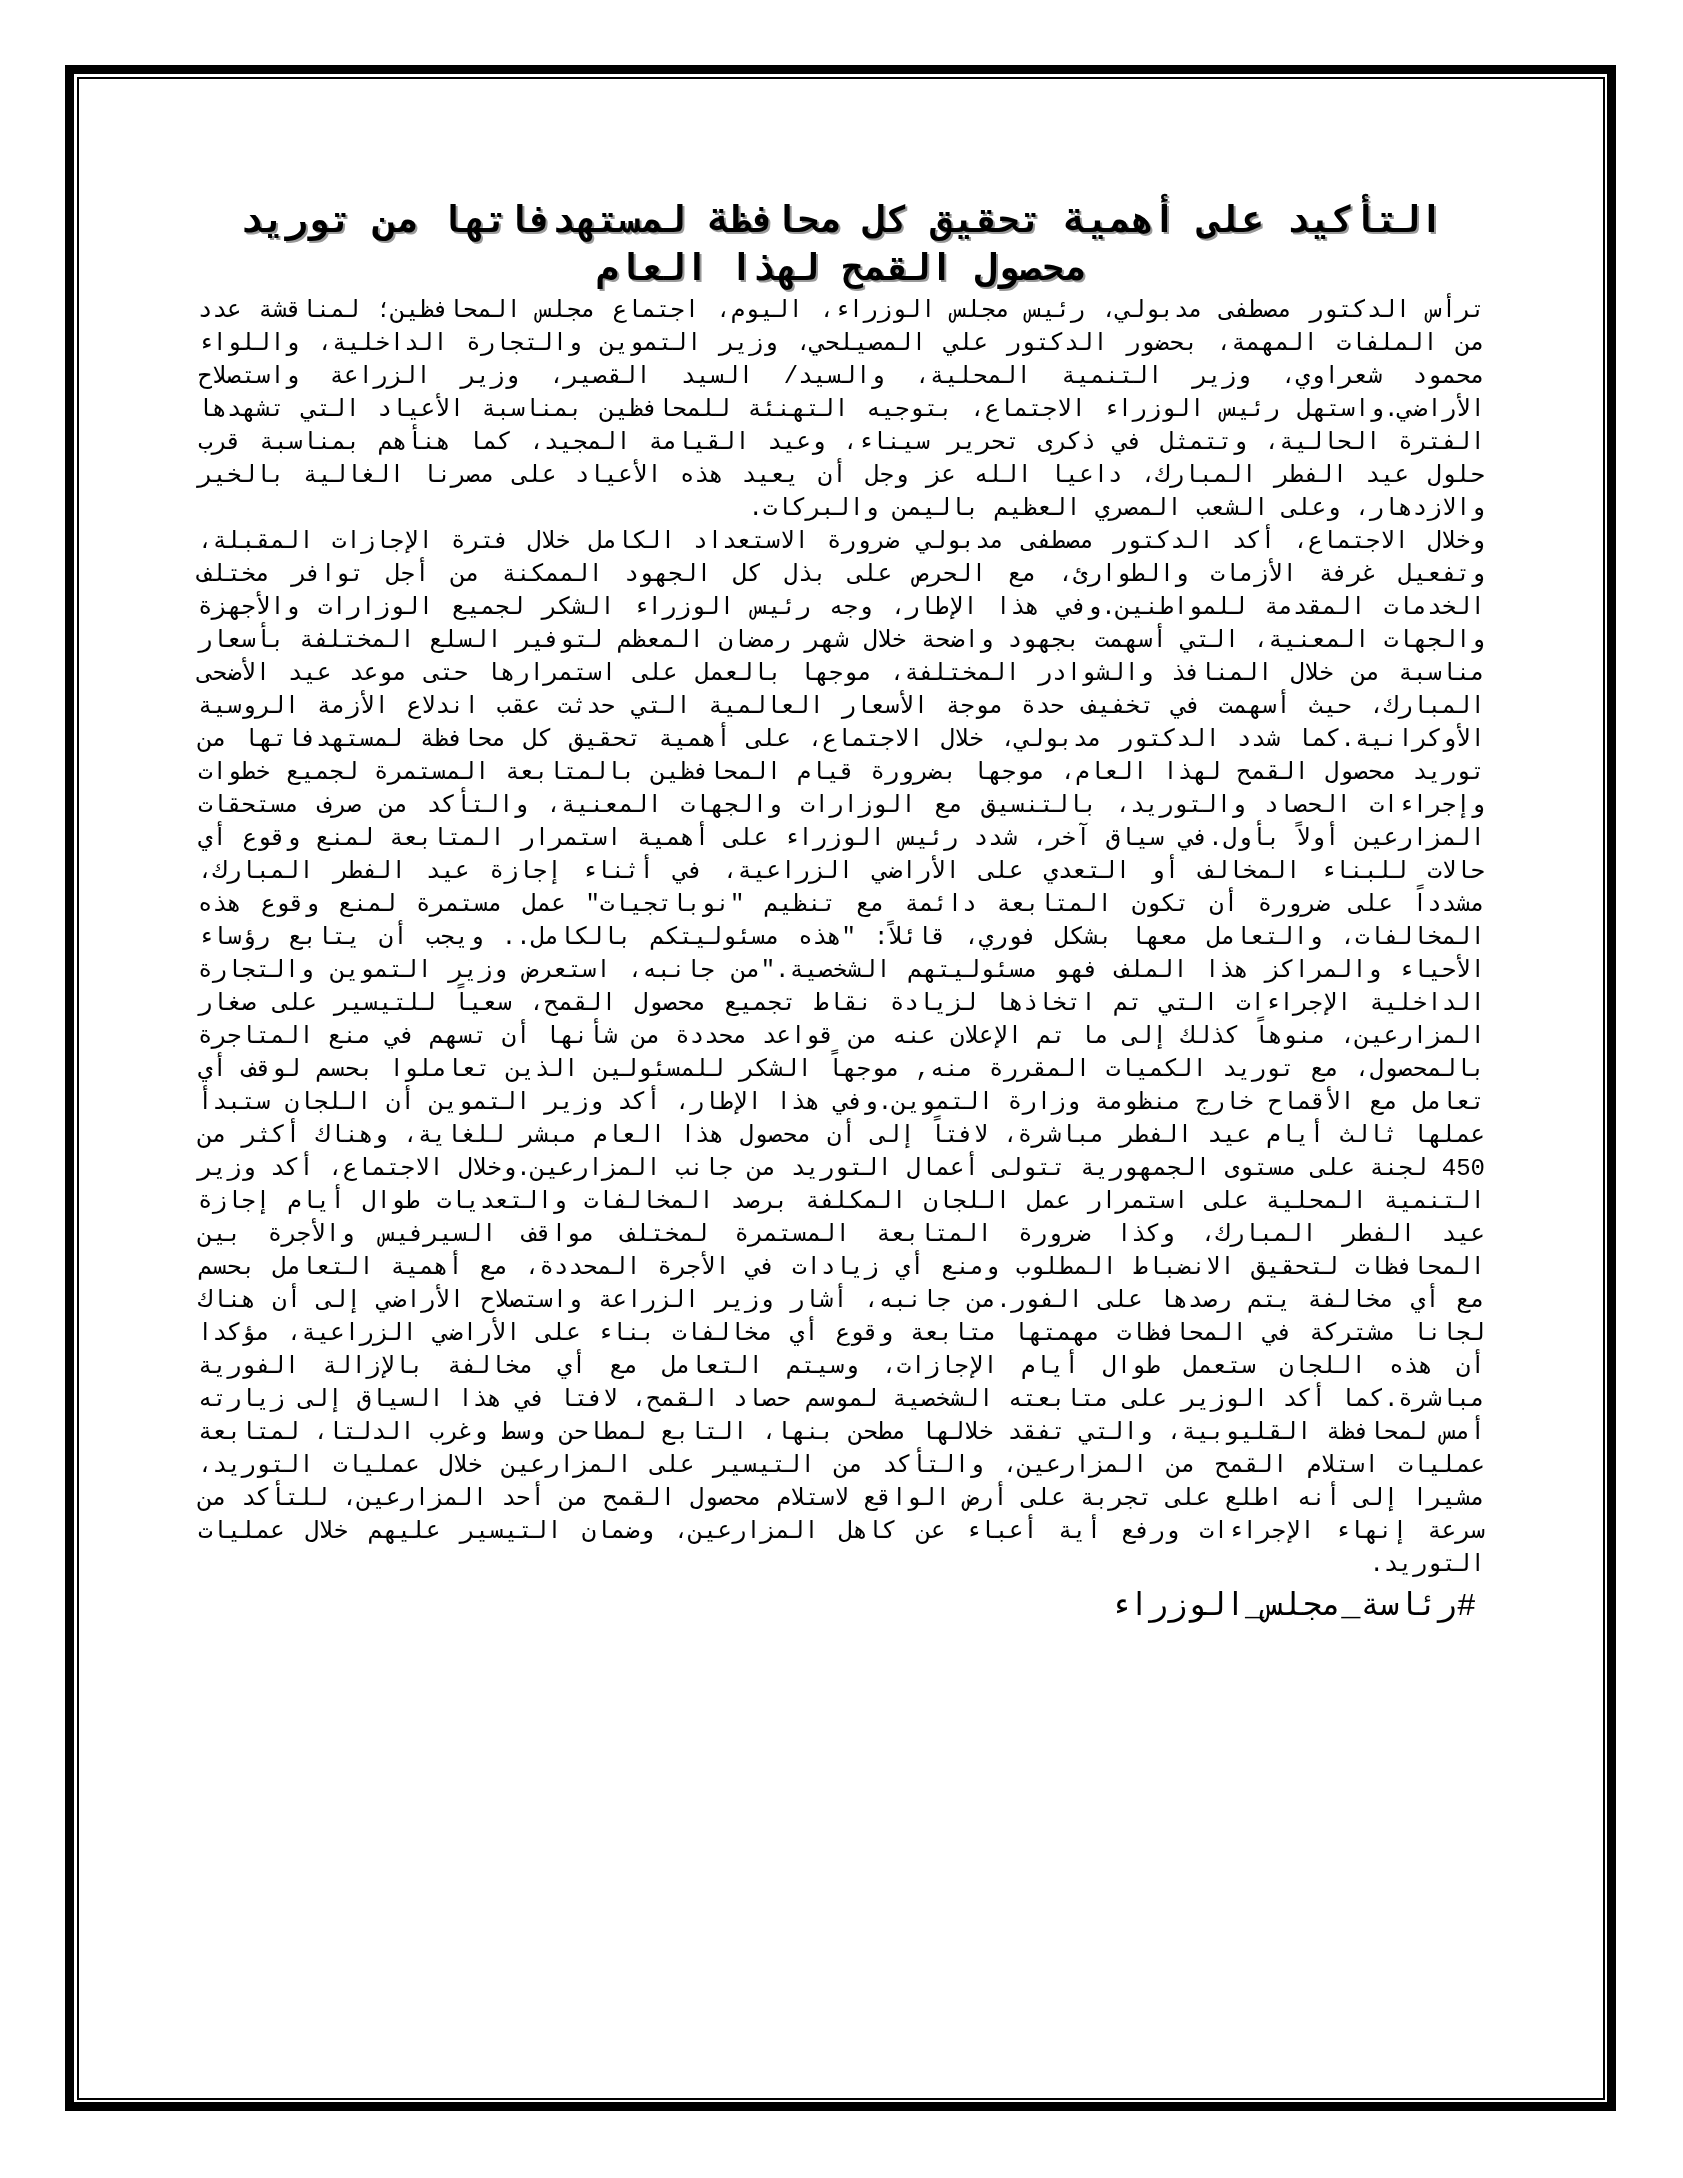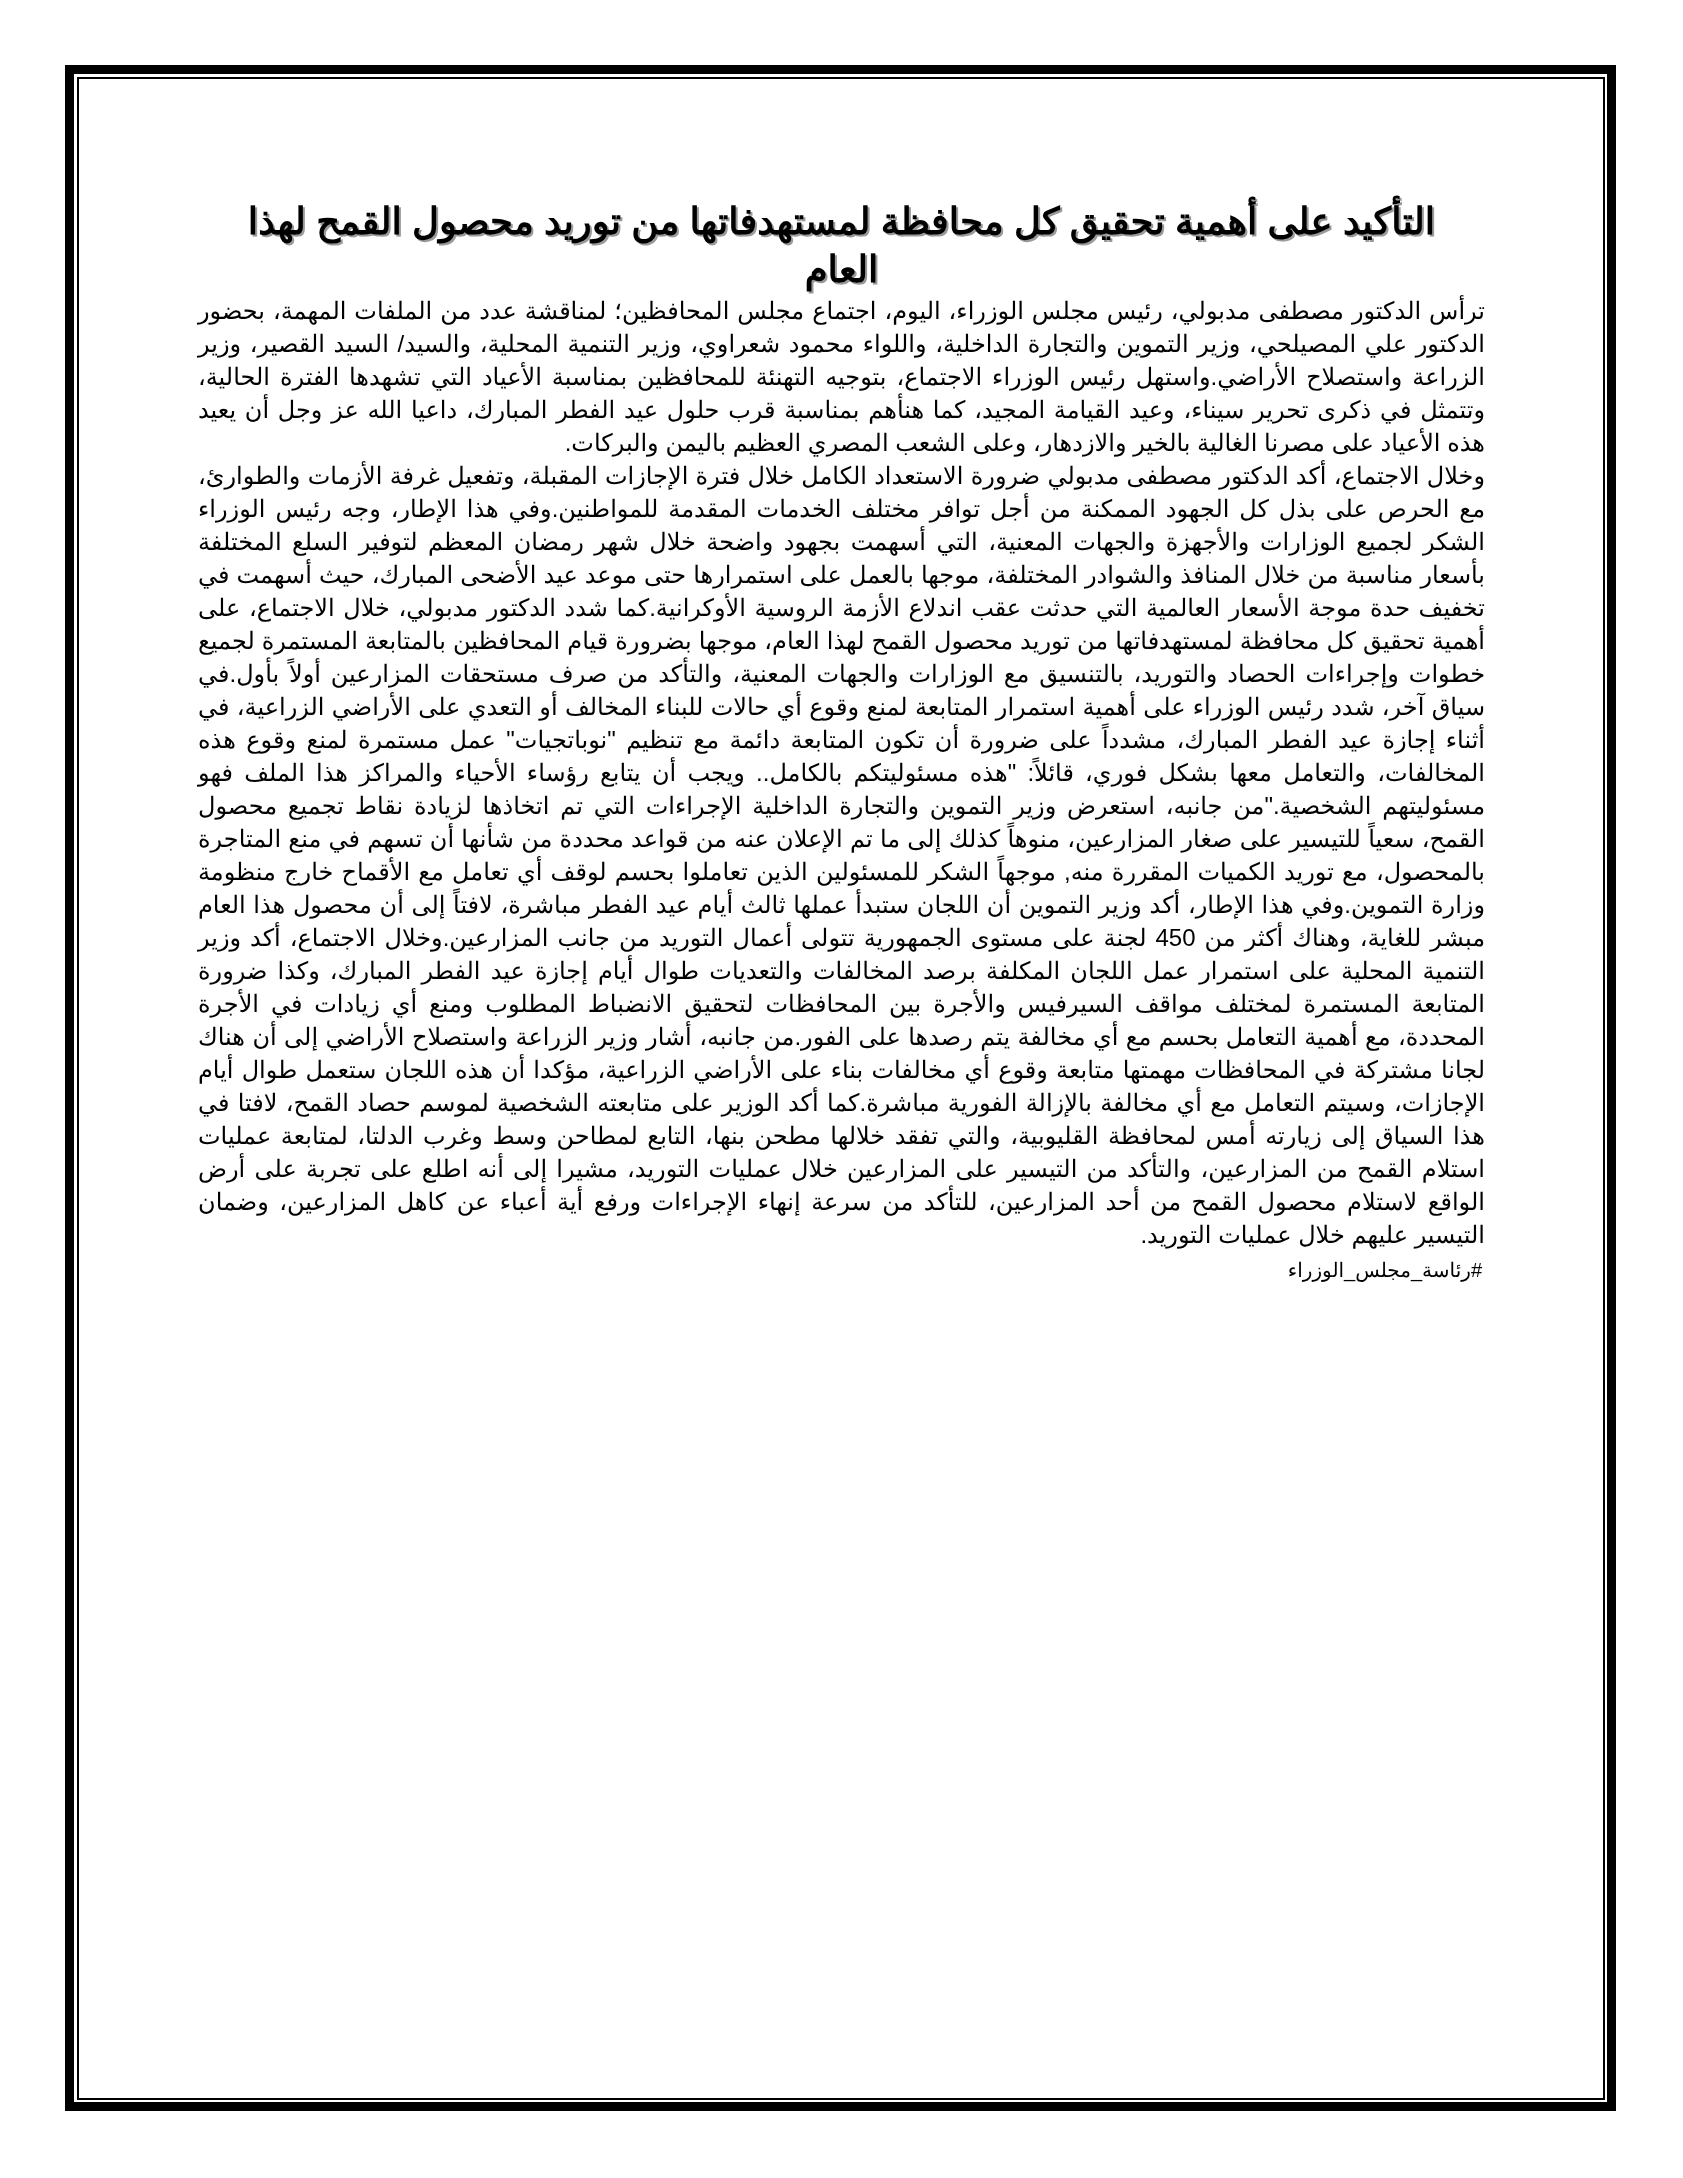--- a/index.html
+++ b/index.html
@@ -12,35 +12,35 @@
   }
   .frame-inner {
     position: absolute; left: 77px; top: 77px;
     width: 1528px; height: 2023px;
     box-sizing: border-box;
     border: 2px solid #000;
   }
   .content {
     position: absolute; left: 198px; top: 198px; width: 1287px;
     direction: rtl;
-    font-family: Liberation Sans, sans-serif;
+    font-family: Liberation Mono, monospace;
     color: #000;
   }
   .title {
     margin: 0; text-align: center;
     font-size: 37px; font-weight: bold; line-height: 48px;
     text-shadow: 2px 2px 0 #9a9a9a;
     padding: 0 10px;
   }
   .body-text {
     margin: 0; text-align: justify; text-align-last: right;
     font-size: 24px; line-height: 33px;
   }
   .body-text p { margin: 0; }
-  .hashtag { margin: 3px; font-size: 20px; line-height: 33px; text-align: right; }
+  .hashtag { margin: 9px; font-size: 32px; line-height: 33px; text-align: right; }
 </style>
 </head>
 <body>
 
 <div class="frame-outer"></div>
 <div class="frame-inner"></div>
 
 <div class="content">
   <h1 class="title">التأكيد على أهمية تحقيق كل محافظة لمستهدفاتها من توريد محصول القمح لهذا العام</h1>
   <div class="body-text">

